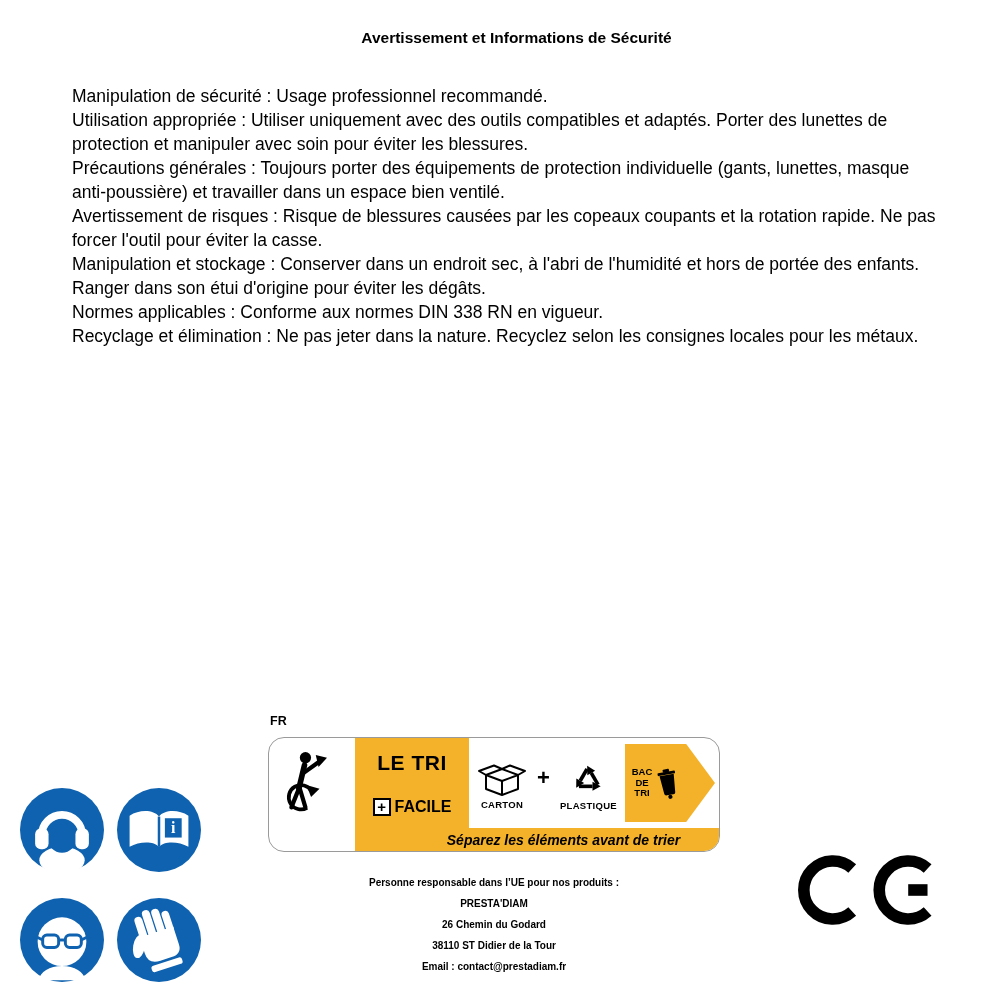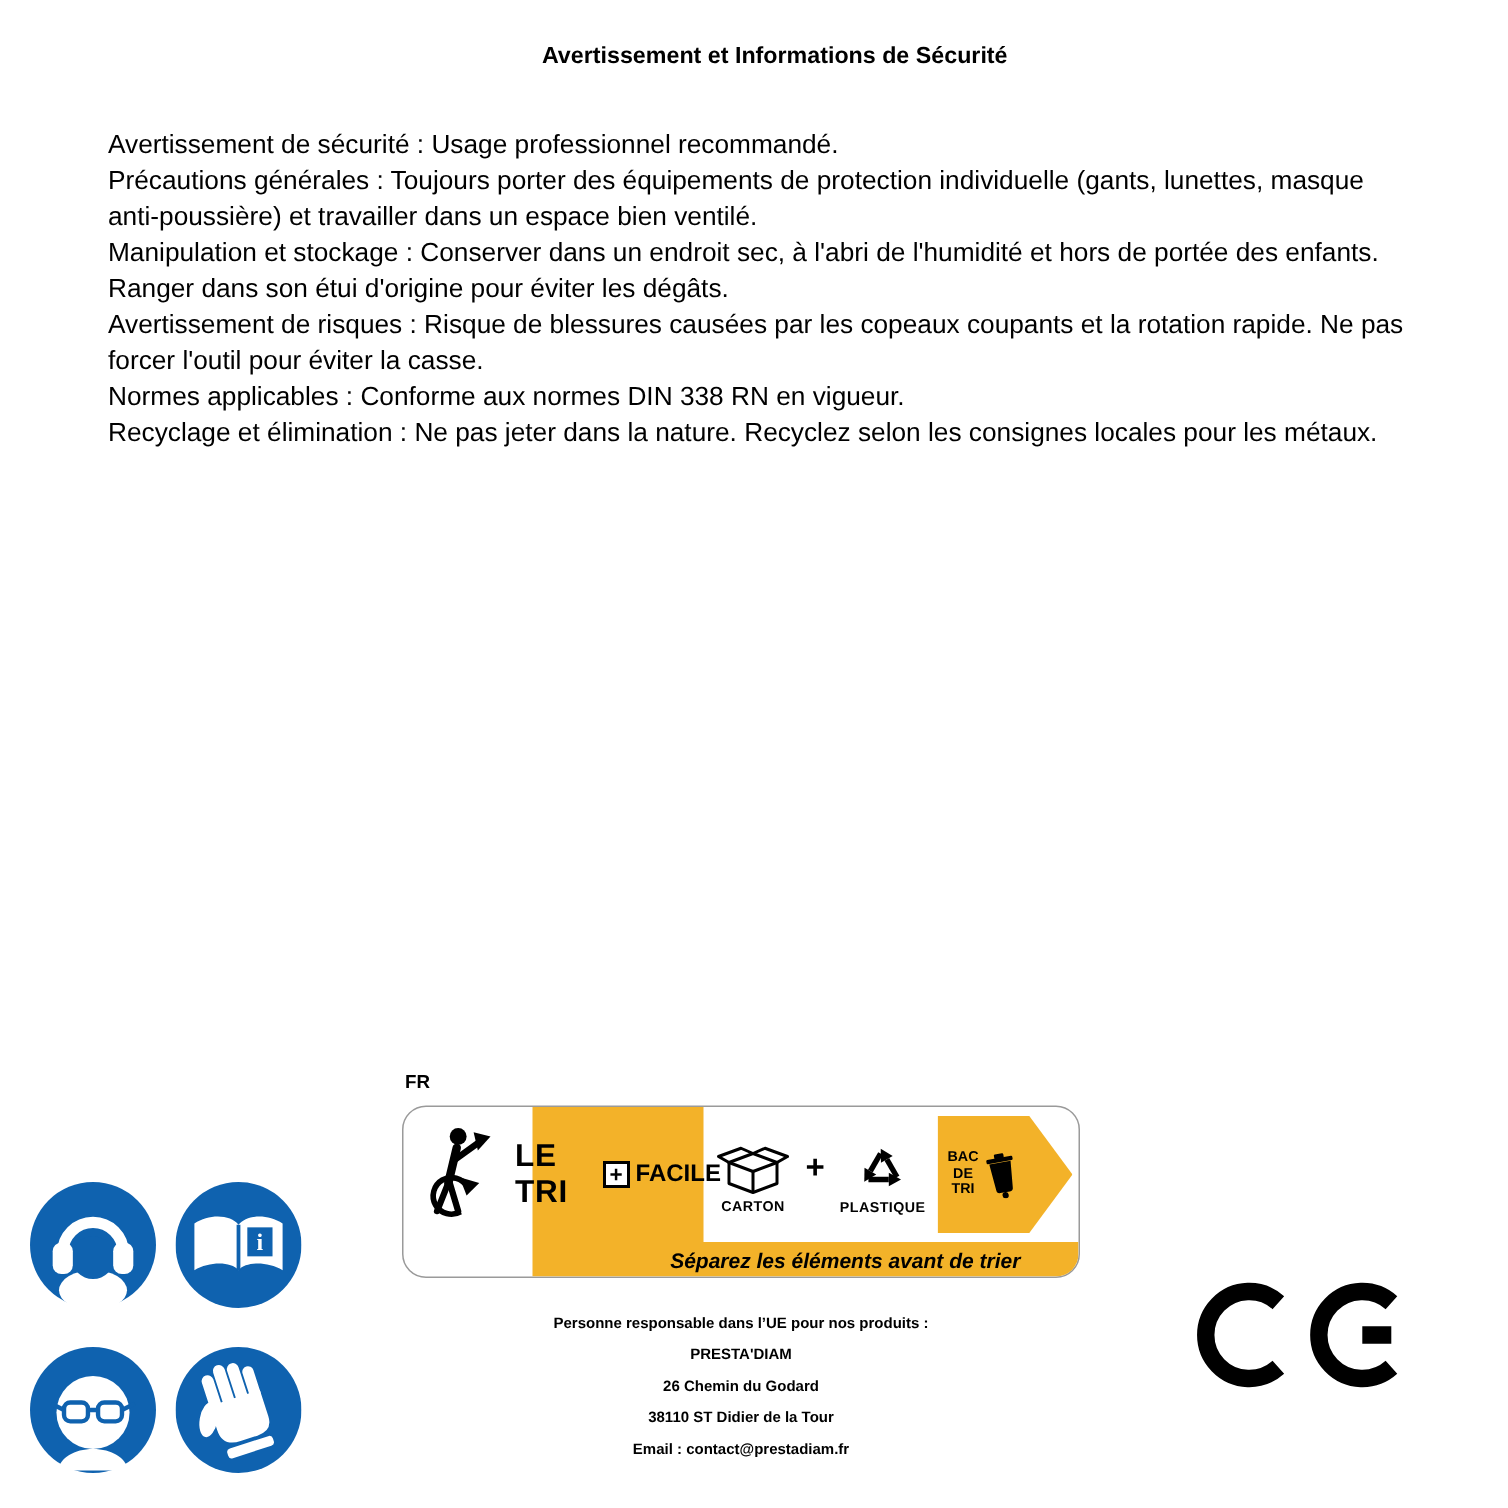--- a/index.html
+++ b/index.html
@@ -22,21 +22,21 @@
   .picto svg { width:100%; height:100%; display:block; }
 
   
   .fr-label { position:absolute; left:270px; top:714px; font-size:12.5px; font-weight:bold; }
   .badge { position:absolute; left:268px; top:737px; width:452px; height:115px;
            border:1.5px solid #9a9a9a; border-radius:16px; overflow:hidden;
            display:flex; flex-direction:column; background:#fff; }
   .badge-top { flex:1; display:flex; min-height:0; }
   .logo-box { width:86px; display:flex; align-items:center; justify-content:center; }
   .logo-box svg { width:60px; height:72px; }
-  .yellow-block { width:114px; background:#F3B229; display:flex; flex-direction:row;
+  .yellow-block { width:114px; background:#F3B229; display:flex; flex-direction:column;
                   align-items:center; justify-content:center; gap:23px; }
   .le-tri { font-size:21px; font-weight:bold; letter-spacing:.5px; }
   .facile-row { display:flex; align-items:center; gap:4px; }
   .plus-box { width:18px; height:18px; border:2.2px solid #000; background:#fff;
               display:flex; align-items:center; justify-content:center;
               font-weight:bold; font-size:15px; line-height:1; }
   .facile { font-size:16px; font-weight:bold; }
   .mid-box { flex:1; display:flex; align-items:center; justify-content:center;
              gap:10px; padding-top:6px; }
   .stack { display:flex; flex-direction:column; align-items:center; gap:1px; }
@@ -63,24 +63,25 @@
   .ce-mark svg { width:100%; height:100%; display:block; }
 </style>
 </head>
 <body>
 
 <div class="page">
 
   <div class="doc-title">Avertissement et Informations de Sécurité</div>
 
   <div class="body-text">
-      <p>Avertissement de sécurité : Usage professionnel recommandé.</p>
+      <p>Manipulation de sécurité : Usage professionnel recommandé.</p>
+      <p>Utilisation appropriée : Utiliser uniquement avec des outils compatibles et adaptés. Porter des lunettes de protection et manipuler avec soin pour éviter les blessures.</p>
       <p>Précautions générales : Toujours porter des équipements de protection individuelle (gants, lunettes, masque anti-poussière) et travailler dans un espace bien ventilé.</p>
+      <p>Avertissement de risques : Risque de blessures causées par les copeaux coupants et la rotation rapide. Ne pas forcer l'outil pour éviter la casse.</p>
       <p>Manipulation et stockage : Conserver dans un endroit sec, à l'abri de l'humidité et hors de portée des enfants. Ranger dans son étui d'origine pour éviter les dégâts.</p>
-      <p>Avertissement de risques : Risque de blessures causées par les copeaux coupants et la rotation rapide. Ne pas forcer l'outil pour éviter la casse.</p>
       <p>Normes applicables : Conforme aux normes DIN 338 RN en vigueur.</p>
       <p>Recyclage et élimination : Ne pas jeter dans la nature. Recyclez selon les consignes locales pour les métaux.</p>
     </div>
 
   <div class="safety-icons">
     <div class="picto">
       <svg viewBox="0 0 100 100">
         <circle cx="50" cy="50" r="50" fill="#0F62AF"></circle>
         <ellipse cx="50" cy="86" rx="27" ry="16" fill="#fff"></ellipse>
         <circle cx="50" cy="60" r="17" fill="#0F62AF"></circle>

